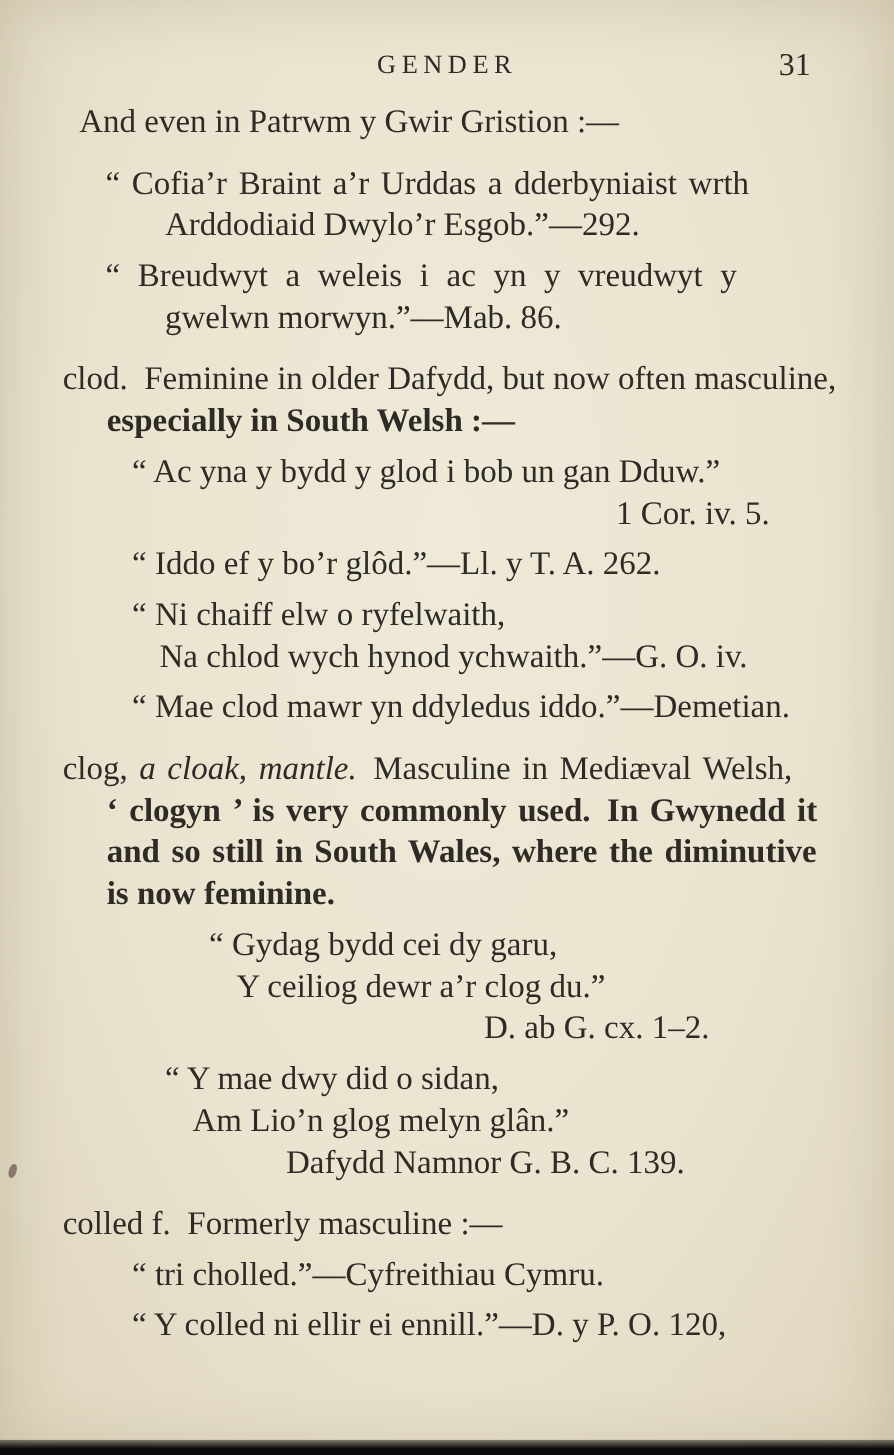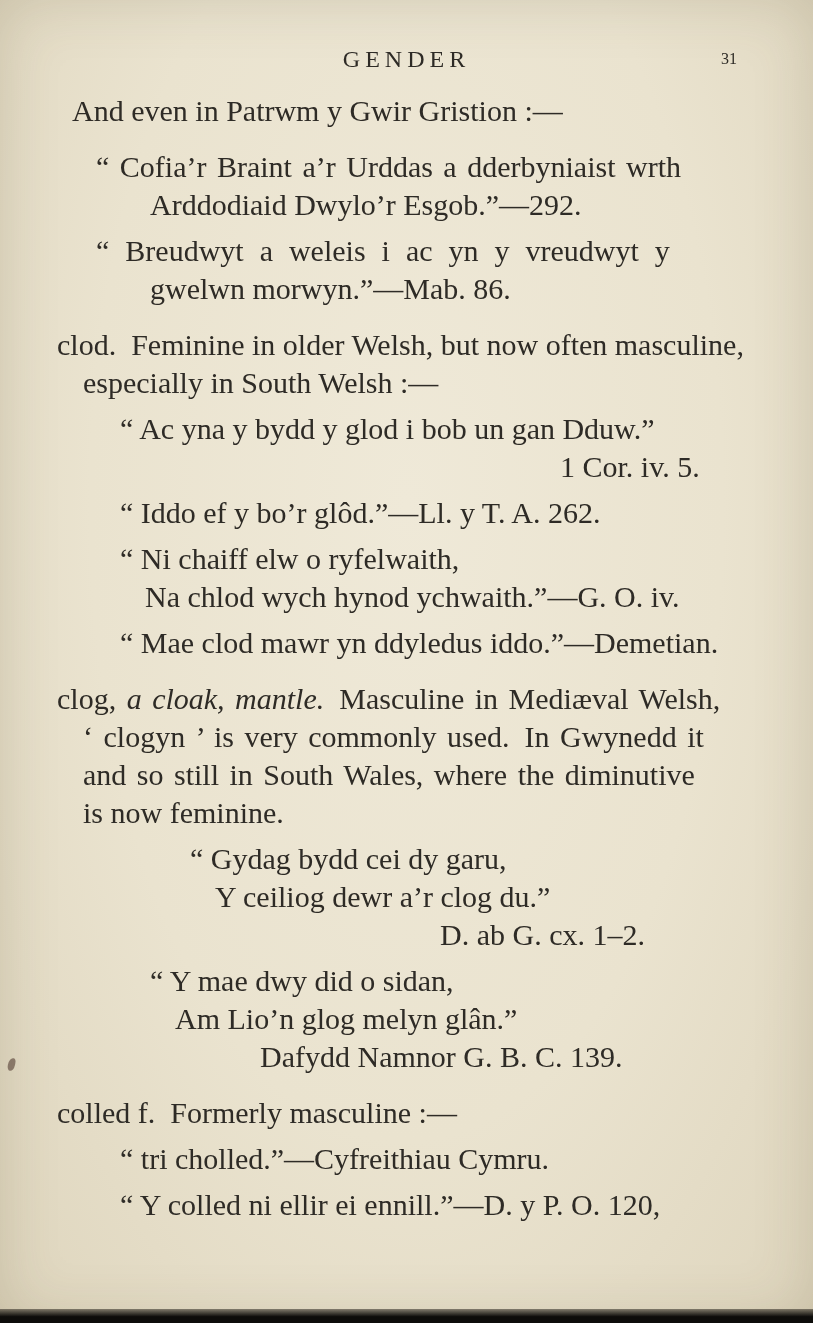--- a/index.html
+++ b/index.html
@@ -25,37 +25,37 @@
   .running-title {
     text-align: center;
     font-size: 24px;
     letter-spacing: 5px;
     line-height: 34px;
   }
   .page-number {
     position: absolute;
     top: 42px;
     right: 76px;
-    font-size: 16px;
+    font-size: 29px;
     line-height: 34px;
   }
   .body {
     margin-top: 16px;
     padding-left: 57px;
     padding-right: 58px;
     font-size: 30px;
     line-height: 38px;
   }
   .line { white-space: pre; }
   .italic { font-style: italic; }
 
   
   .s-para  { margin-left: 15px; }
   .s-entry { margin-left: 0; }
-  .s-cont  { margin-left: 26px; }
+  .s-cont  { margin-left: 40px; font-weight: bold; }
   .s-q1    { margin-left: 39px; }
   .s-q1c   { margin-left: 93px; }
   .s-q2    { margin-left: 63px; }
   .s-q2c   { margin-left: 88px; }
   .s-q3    { margin-left: 133px; }
   .s-q3c   { margin-left: 158px; }
   .s-q4    { margin-left: 93px; }
   .s-q4c   { margin-left: 118px; }
   .s-attr1 { margin-left: 503px; }
   .s-attr2 { margin-left: 383px; font-family: Liberation Serif, serif; }
@@ -97,21 +97,21 @@
     <div class="running-title">GENDER</div>
     <div class="page-number">31</div>
   </div>
 
   <div class="body">
       <div class="line s-para">And even in Patrwm y Gwir Gristion :—</div>
       <div class="line s-q1 sp2 ws1">“ Cofia’r Braint a’r Urddas a dderbyniaist wrth</div>
       <div class="line s-q1c">Arddodiaid Dwylo’r Esgob.”—292.</div>
       <div class="line s-q1 sp1 ws2">“ Breudwyt a weleis i ac yn y vreudwyt y</div>
       <div class="line s-q1c">gwelwn morwyn.”—Mab. 86.</div>
-      <div class="line s-entry sp2">clod. Feminine in older Welsh, but now often masculine,</div>
+      <div class="line s-entry sp2">clod. Feminine in older Dafydd, but now often masculine,</div>
       <div class="line s-cont">especially in South Welsh :—</div>
       <div class="line s-q2 sp1">“ Ac yna y bydd y glod i bob un gan Dduw.”</div>
       <div class="line s-attr1">1 Cor. iv. 5.</div>
       <div class="line s-q2 sp1">“ Iddo ef y bo’r glôd.”—Ll. y T. A. 262.</div>
       <div class="line s-q2 sp1">“ Ni chaiff elw o ryfelwaith,</div>
       <div class="line s-q2c">Na chlod wych hynod ychwaith.”—G. O. iv.</div>
       <div class="line s-q2 sp1">“ Mae clod mawr yn ddyledus iddo.”—Demetian.</div>
       <div class="line s-entry sp2 ws1"><span>clog, </span><span class="italic">a cloak, mantle.</span><span> Masculine in Mediæval Welsh,</span></div>
       <div class="line s-cont ws1">‘ clogyn ’ is very commonly used. In Gwynedd it</div>
       <div class="line s-cont ws1">and so still in South Wales, where the diminutive</div>

